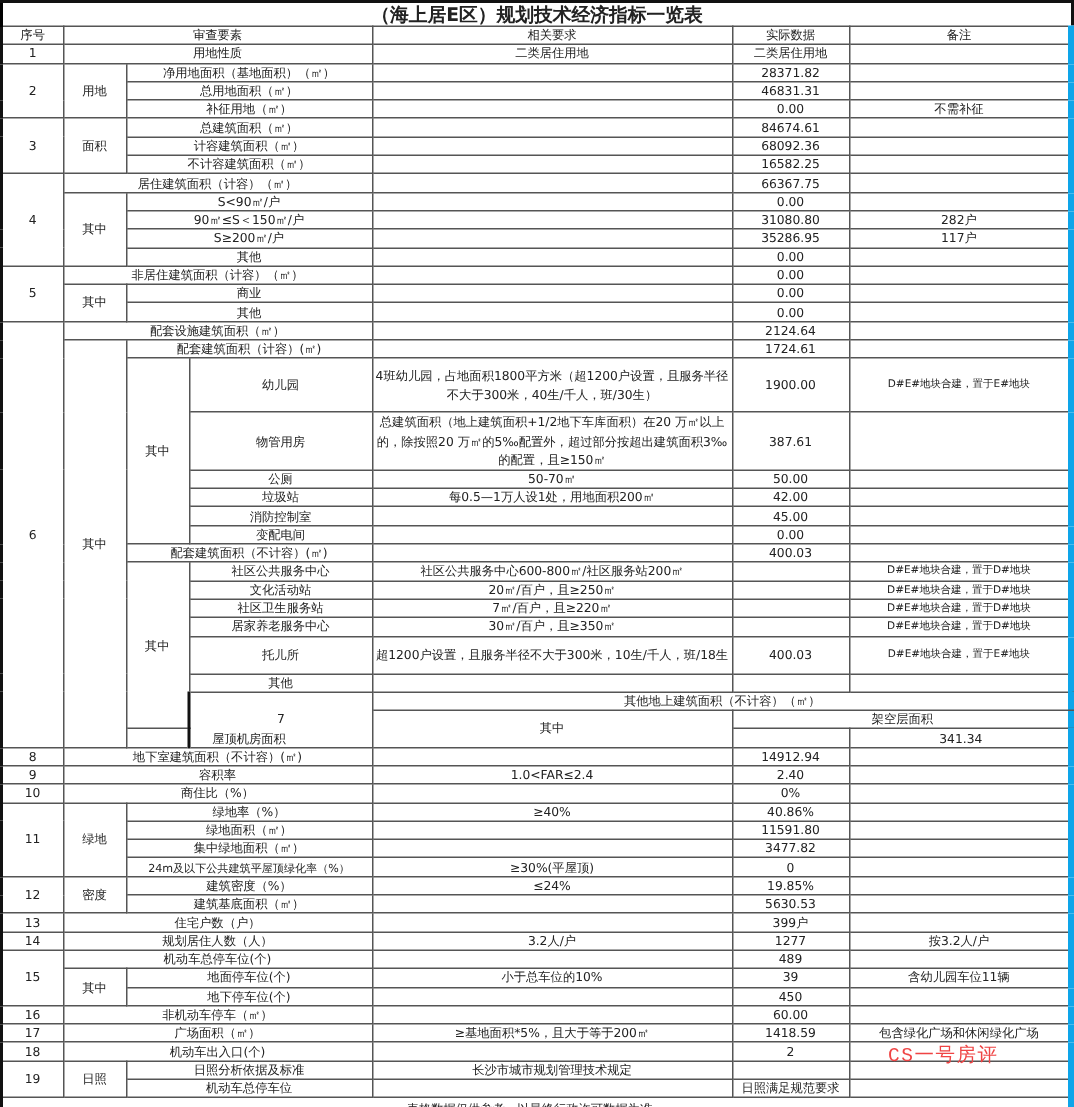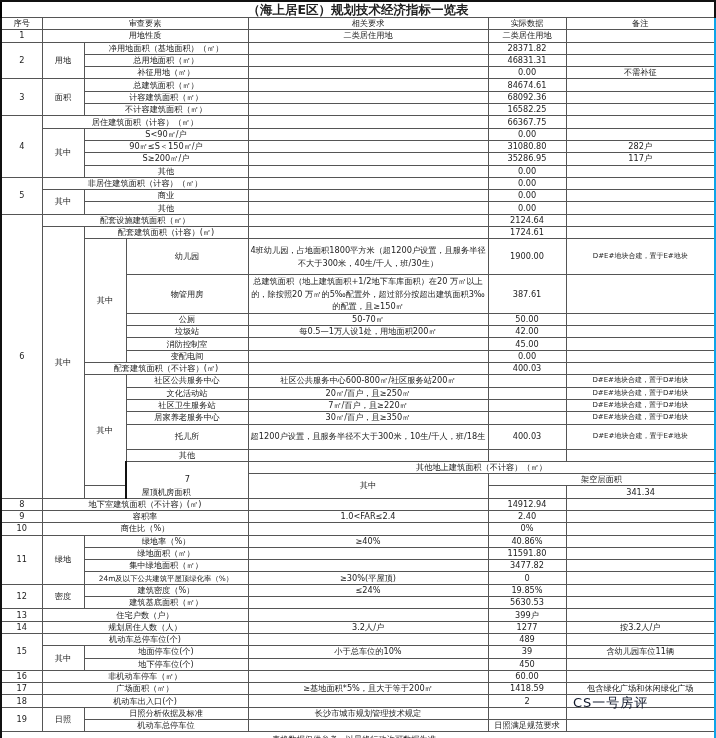--- a/index.html
+++ b/index.html
@@ -5,23 +5,23 @@
   html,body{margin:0;padding:0;background:#fff;}
   body{width:716px;height:738px;overflow:hidden;font-family:"DejaVu Sans","Liberation Sans",sans-serif;color:#222;}
   .sheet{position:relative;width:716px;height:738px;}
   table{border-collapse:collapse;table-layout:fixed;position:absolute;left:0;top:0;width:714px;}
   td{border:1px solid #555;font-size:8.2px;text-align:center;vertical-align:middle;padding:0 1px;line-height:11px;white-space:nowrap;overflow:hidden;}
   td.wrap{white-space:normal;line-height:12.5px;margin-top:20px;}
   td.title{font-size:12.5px;font-weight:bold;height:15px;border-top:2px solid #111;border-left:2px solid #000000;border-right:2px solid #111;}
   td.note{font-size:7px;}
   td.foot{height:15px;border-bottom:2px solid #111;}
   tr{height:12.3px;}
-  .rb{border-right:2px solid #0ea5e9;}
+  .rb{border-right:6px solid #0ea5e9;}
   .lb{border-left:2px solid #111;margin-left:31px;}
-  .wm{position:absolute;left:573px;top:694px;font-size:13px;color:#0f172a;letter-spacing:1px;white-space:nowrap;}
+  .wm{position:absolute;left:592px;top:694px;font-size:13px;color:#ef4444;letter-spacing:1px;white-space:nowrap;font-family:Liberation Mono, monospace;}
 </style>
 </head>
 <body>
 
 <div class="sheet">
 <table>
   <colgroup>
     <col style="width:41px">
         <col style="width:42px">
         <col style="width:42px">

